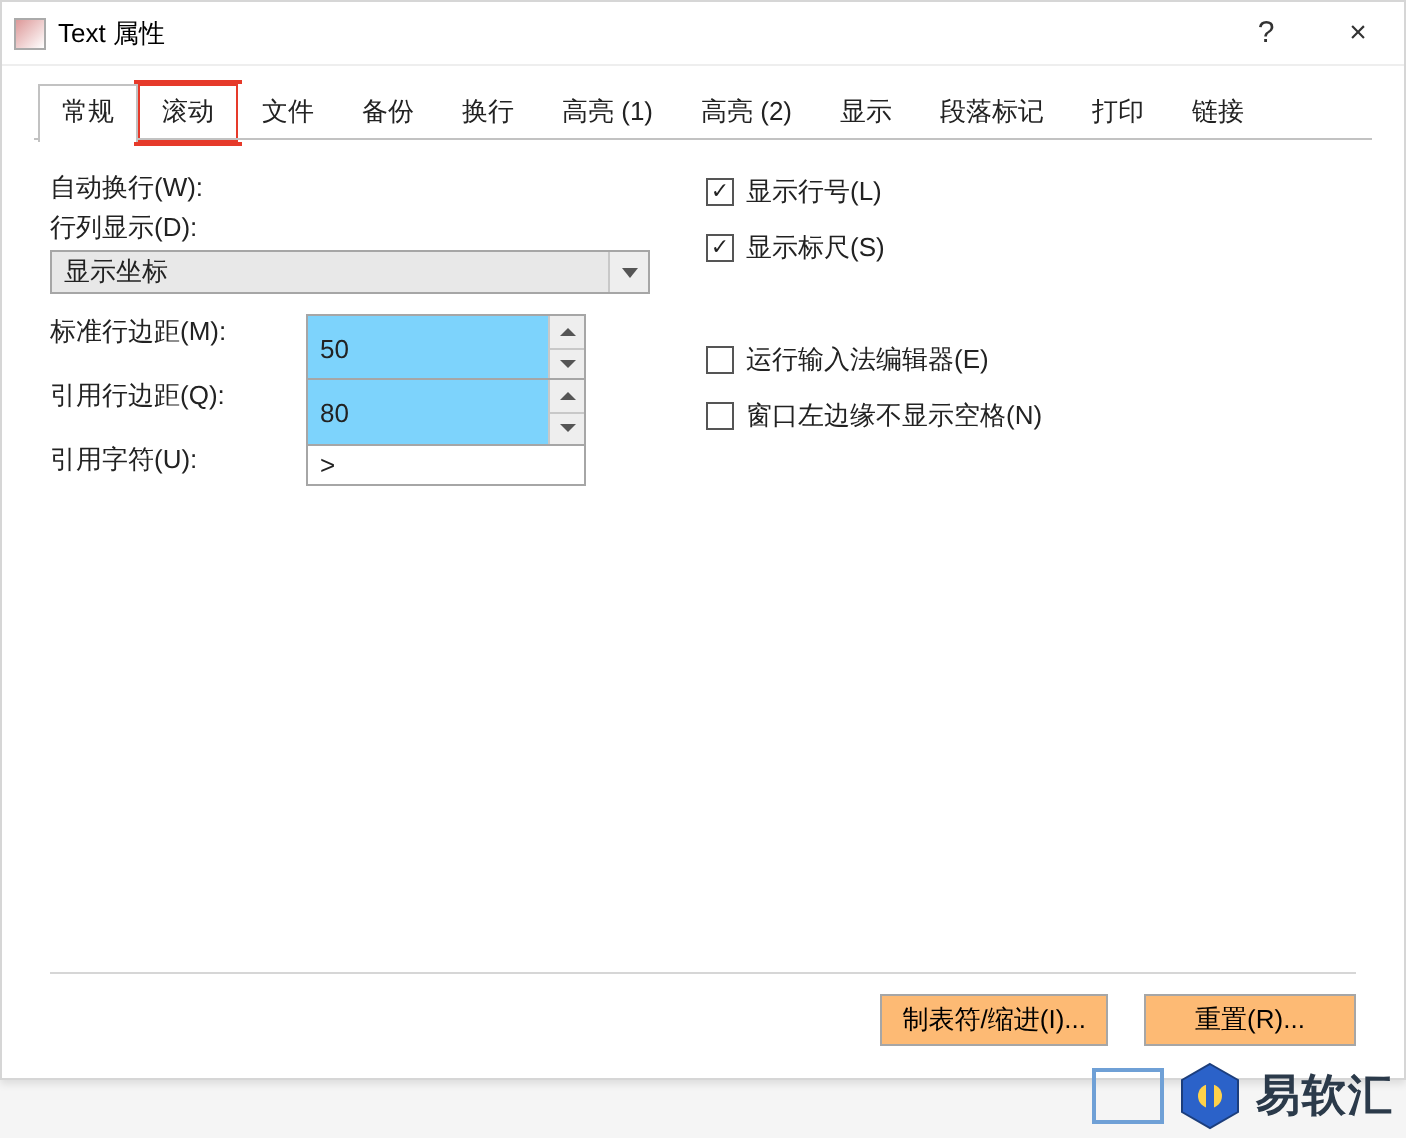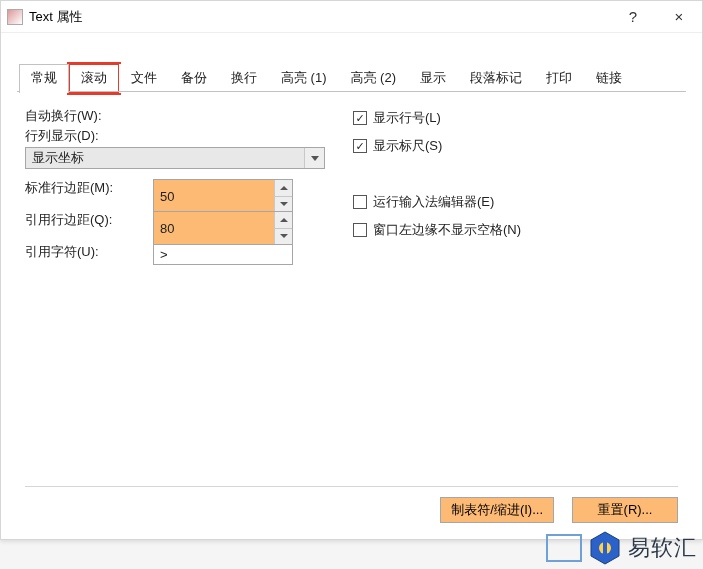--- a/index.html
+++ b/index.html
@@ -3,50 +3,50 @@
 <meta charset="utf-8">
 <style>
   * { box-sizing: border-box; font-family: "Microsoft YaHei", "Segoe UI", sans-serif; }
   body { margin: 0; background: #f5f5f5; width: 703px; height: 569px; position: relative; }
   .window { width: 703px; height: 540px; background: #fff; border: 1px solid #d6d6d6; display: flex; flex-direction: column; box-shadow: 0 2px 4px rgba(0,0,0,0.1); }
   .titlebar { height: 32px; display: flex; align-items: center; background: #fff; border-bottom: 1px solid #eee; }
   .titlebar-icon { width: 16px; height: 16px; margin: 0 6px; background: linear-gradient(135deg,#d99,#fff); border:1px solid #aaa; }
   .titlebar-title { font-size: 13px; flex: 1; color: #000; }
   .titlebar-btn { width: 46px; height: 32px; display: flex; align-items: center; justify-content: center; font-size: 15px; color: #333; }
   .tabs { display: flex; padding: 8px 16px 0 18px; gap: 0; position: relative; }
-  .tab { padding: 4px 11px 6px; font-size: 13px; color: #222; border: 1px solid transparent; border-bottom: none; position: relative; top: 1px; background: #fff; margin-top: 22px; }
+  .tab { padding: 4px 11px 6px; font-size: 13px; color: #222; border: 1px solid transparent; border-bottom: none; position: relative; top: 1px; background: #fff; }
   .tab.active { border-color: #c2c2c2; background: #fff; z-index: 3; }
   .tab.highlight { outline: 3px solid #e63a2a; outline-offset: -1px; }
   .tabline { border-bottom: 1px solid #c2c2c2; margin: 0 16px; position: relative; top: -1px; z-index: 1; }
   .content { flex: 1; padding: 14px 24px 0 24px; display: flex; font-size: 13px; color: #222; }
   .col-left { width: 310px; }
   .col-right { flex: 1; padding-left: 18px; }
   .field-label { margin-bottom: 2px; }
   .select { width: 300px; height: 22px; border: 1px solid #a6a6a6; background: #e8e8e8; display: flex; align-items: center; padding: 0 6px; font-size: 13px; position: relative; margin-bottom: 10px; }
   .select .arrow { position: absolute; right: 0; top: 0; width: 20px; height: 100%; border-left: 1px solid #c8c8c8; display: flex; align-items: center; justify-content: center; background: #eee; }
   .chev { width: 0; height: 0; border-left: 4px solid transparent; border-right: 4px solid transparent; border-top: 5px solid #555; }
   .row { display: flex; align-items: flex-start; margin-bottom: 8px; height: 24px; }
   .row-label { width: 128px; }
-  .spinner { width: 140px; height: 22px; border: 1px solid #a6a6a6; display: flex; align-items: center; padding: 16px 6px; position: relative; background: #fdba74; }
+  .spinner { width: 140px; height: 22px; border: 1px solid #a6a6a6; display: flex; align-items: center; padding: 16px 6px; position: relative; background: #7dd3fc; }
   .spinner .btns { position: absolute; right: 0; top: 0; width: 18px; height: 100%; border-left: 1px solid #c8c8c8; display: flex; flex-direction: column; }
   .spinner .b { flex: 1; display: flex; align-items: center; justify-content: center; background: #eee; }
   .spinner .b:first-child { border-bottom: 1px solid #c8c8c8; }
   .tri-up { width:0;height:0;border-left:4px solid transparent;border-right:4px solid transparent;border-bottom:4px solid #555; }
   .tri-dn { width:0;height:0;border-left:4px solid transparent;border-right:4px solid transparent;border-top:4px solid #555; }
   .textin { width: 140px; height: 22px; border: 1px solid #a6a6a6; padding: 0 6px; display: flex; align-items: center; background: #fff; }
   .chk-row { display: flex; align-items: center; margin-bottom: 6px; height: 22px; }
   .chk { width: 14px; height: 14px; border: 1px solid #555; margin-right: 6px; display: flex; align-items: center; justify-content: center; font-size: 11px; line-height: 1; color: #222; }
   .footer { padding: 10px 24px 16px; display: flex; justify-content: flex-end; gap: 18px; }
   .btn { min-width: 106px; height: 26px; border: 1px solid #a6a6a6; background: #fdba74; font-size: 13px; display: flex; align-items: center; justify-content: center; padding: 0 10px; }
   .sep { height: 1px; background: #d6d6d6; margin: 0 24px; }
   
   .watermark { position: absolute; right: 6px; bottom: 4px; display: flex; align-items: center; gap: 8px; }
   .wm-box { width: 36px; height: 28px; border: 2px solid #6fa0d6; }
   .wm-hex { width: 30px; height: 34px; display:flex; align-items:center; justify-content:center; }
-  .wm-text { font-size: 22px; font-weight: 400; color: #2b3a4a; letter-spacing: 1px; }
+  .wm-text { font-size: 22px; font-weight: 700; color: #2b3a4a; letter-spacing: 1px; }
 </style>
 </head>
 <body>
 
 <div class="window">
   <div class="titlebar">
     <div class="titlebar-icon"></div>
     <div class="titlebar-title">Text 属性</div>
     <div class="titlebar-btn">?</div>
     <div class="titlebar-btn close">×</div>

